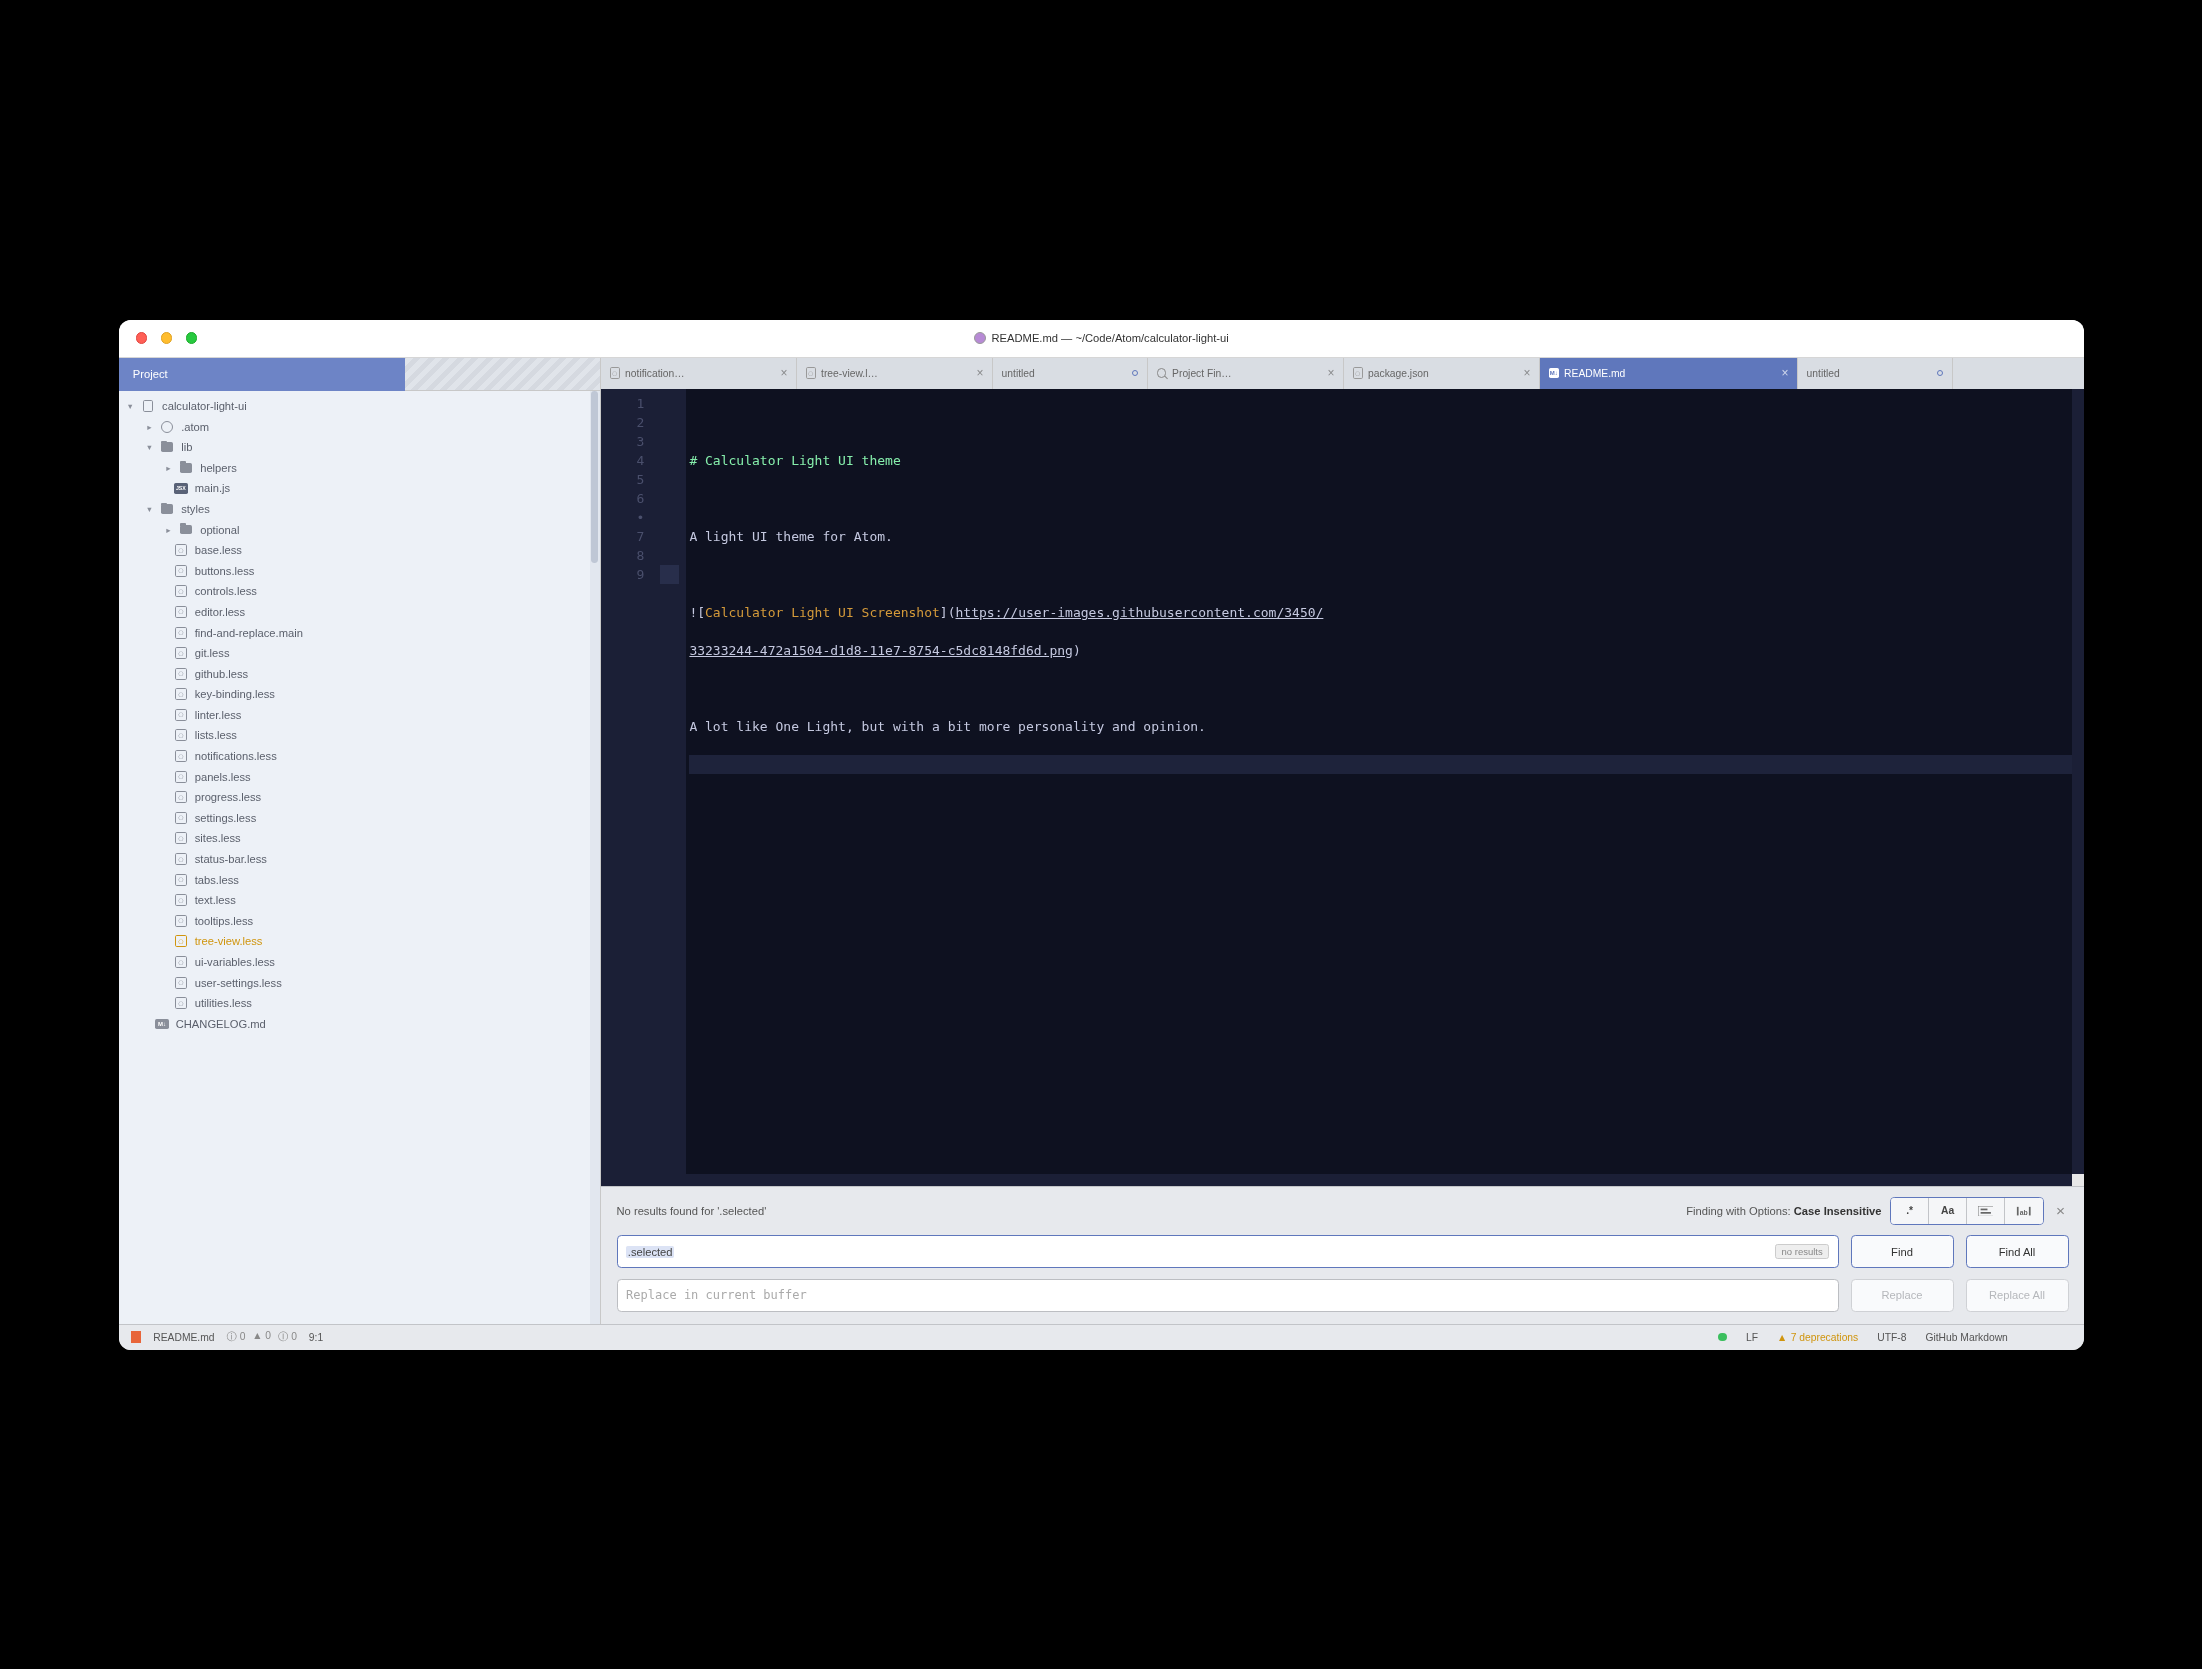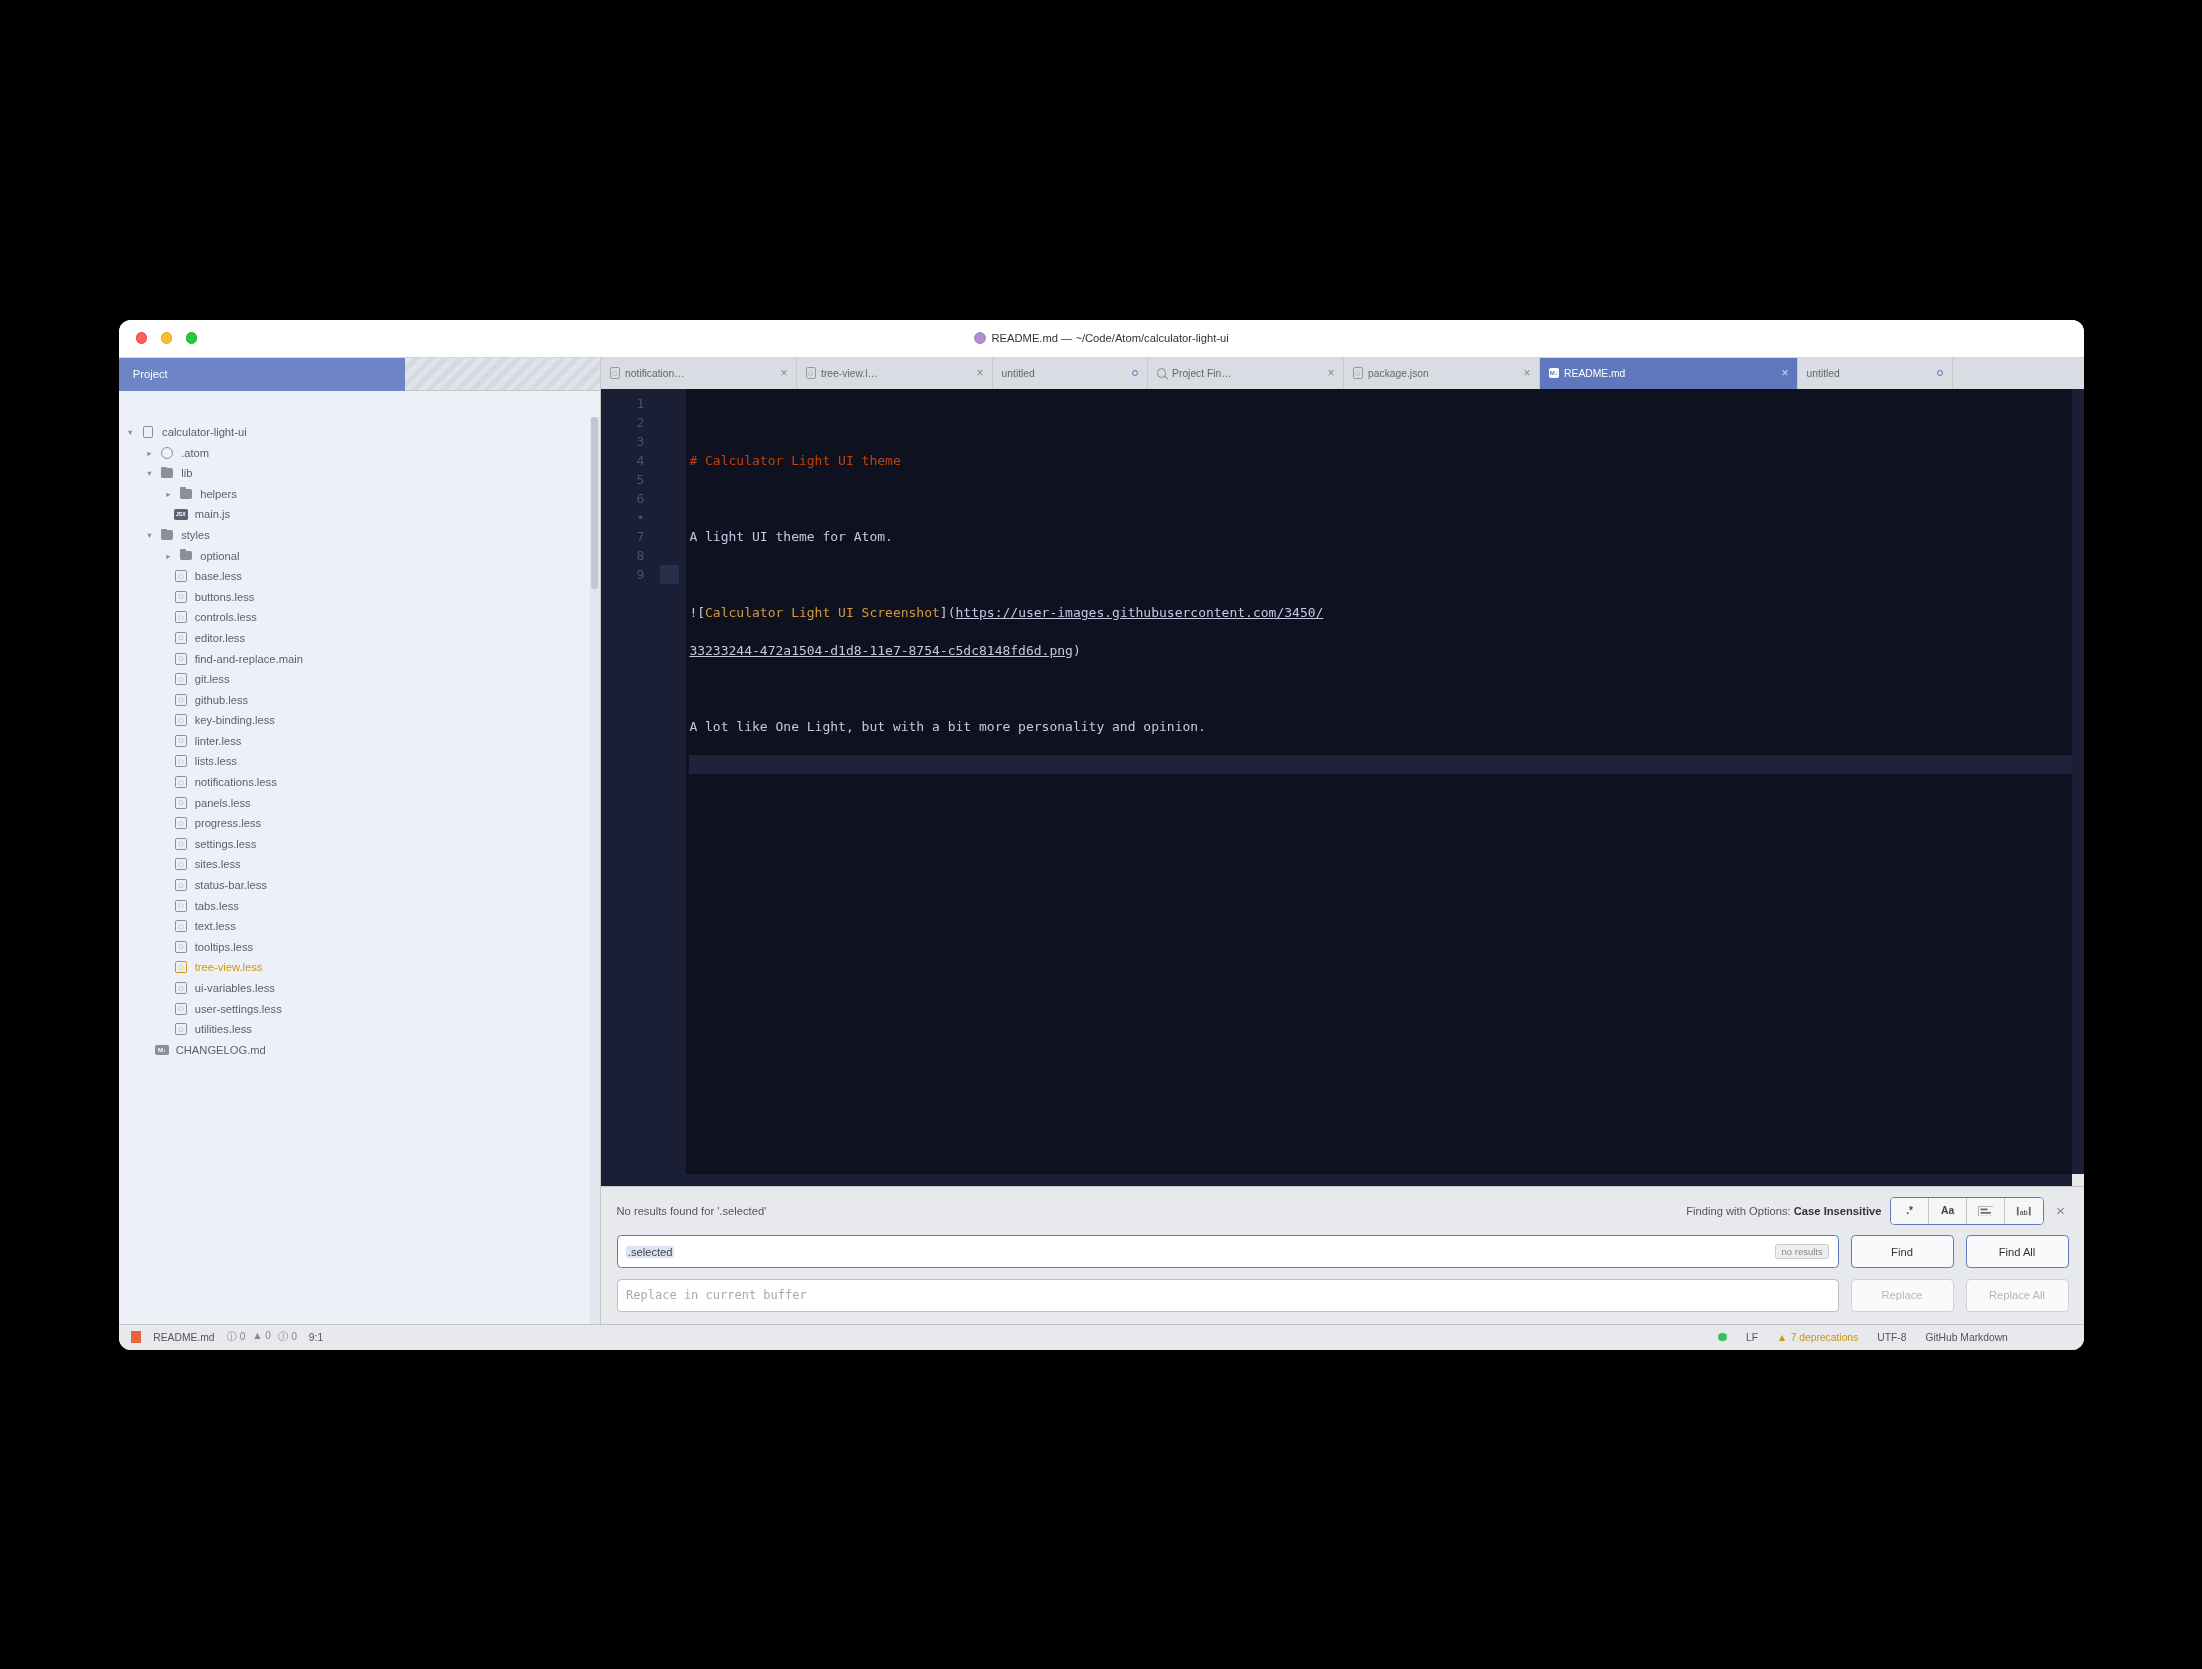--- a/index.html
+++ b/index.html
@@ -55,21 +55,20 @@
     display: flex;
     min-height: 0;
   }
   .sidebar {
     width: 482px;
     background: #edf1f7;
     border-right: 0.9px solid #c8c8c8;
     display: flex;
     flex-direction: column;
     min-height: 0;
-    gap: 26px;
   }
   .sidebar-header {
     display: flex;
     height: 33px;
   }
   .project-tab {
     background: #6d84c6;
     color: #fff;
     padding: 0 52px 0 13.8px;
     display: flex;
@@ -172,21 +171,21 @@
   .code {
     flex: 1;
     padding: 5.2px 10.3px 5.2px 3.4px;
     white-space: pre;
     color: #c5c9e0;
     position:relative;
     overflow:hidden;
   }
   .code .line { min-height:19px; }
   .cursor-line { background: rgba(80,90,140,.25); display:block;}
-  .tok-head { color: #c2410c; }
+  .tok-head { color: #86efac; }
   .tok-alt { color: #d49a3a; }
   .tok-url { color: #c5c9e0; text-decoration: underline; }
   .scrollbar-right{position:absolute; right:0; top:0; width:12px; height:100%; background:#1b1f36;}
   .scrollbar-bottom{position:absolute; left:84px; right:0; bottom:0; height:12px; background:#1b1f36;}
   .sb-corner{position:absolute; right:0; bottom:0; width:12px; height:12px; background:#e8e8e8;}
 
   .find-panel {
     background: #e7e9ed;
     border-top: 0.9px solid #c2c4c8;
     padding: 10.3px 15.5px 12px 15.5px;

